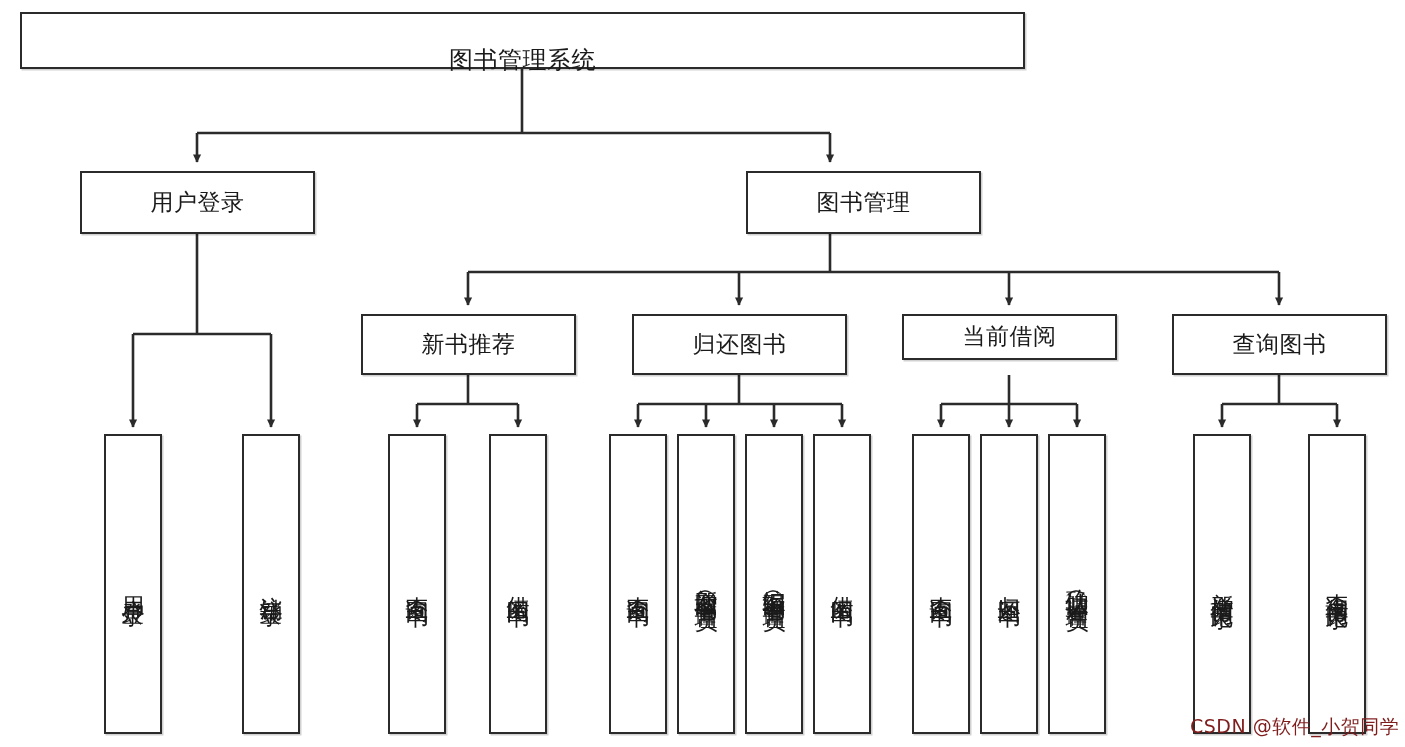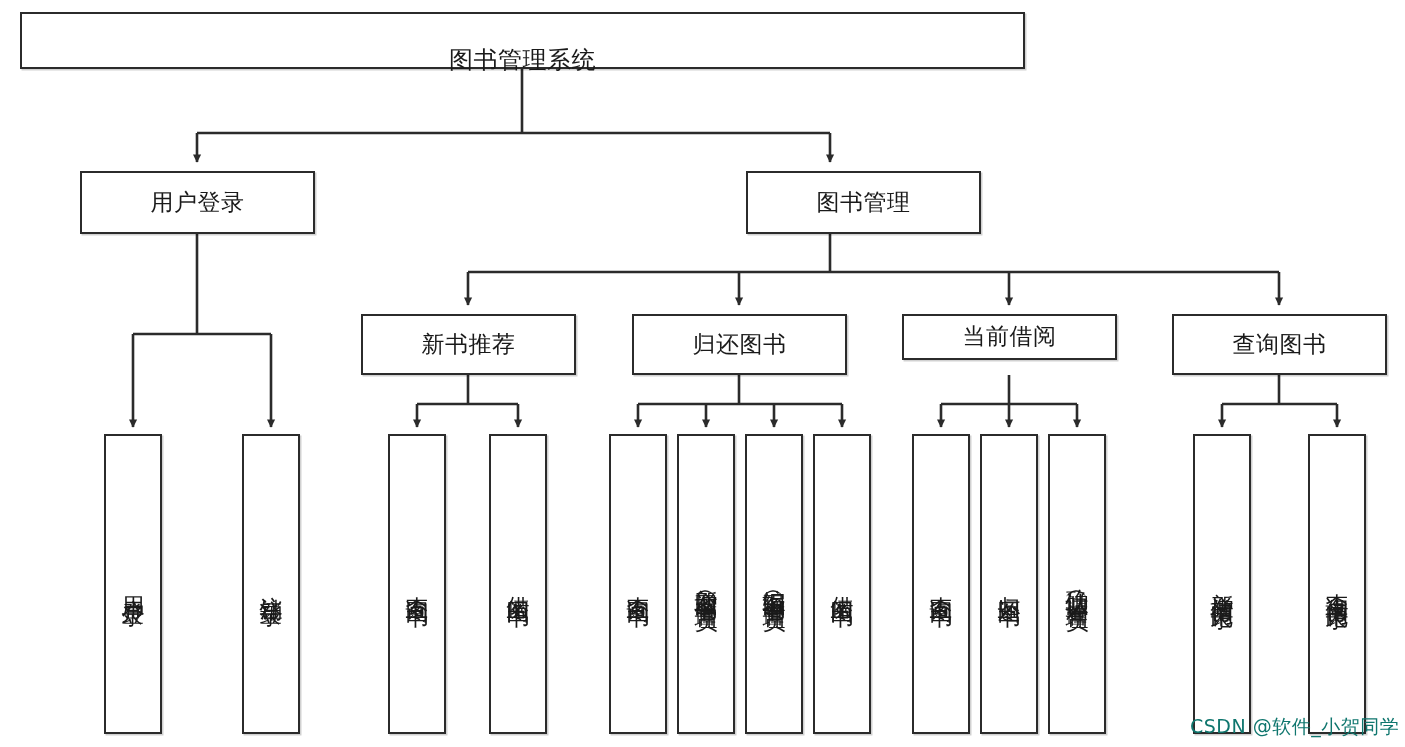--- a/index.html
+++ b/index.html
@@ -56,21 +56,21 @@
     writing-mode: vertical-rl;
     text-orientation: upright;
     font-size: 23px;
     line-height: 1.18;
     letter-spacing: 3px;
     white-space: nowrap;
   }
   .watermark {
     position: absolute;
     font-size: 19px;
-    color: #0f766e;
+    color: #7f1d1d;
     letter-spacing: 0.5px;
     white-space: nowrap;
     font-family: "DejaVu Sans", "Liberation Sans", sans-serif;
   }
 </style>
 </head>
 <body>
 
 <div id="canvas">
 

